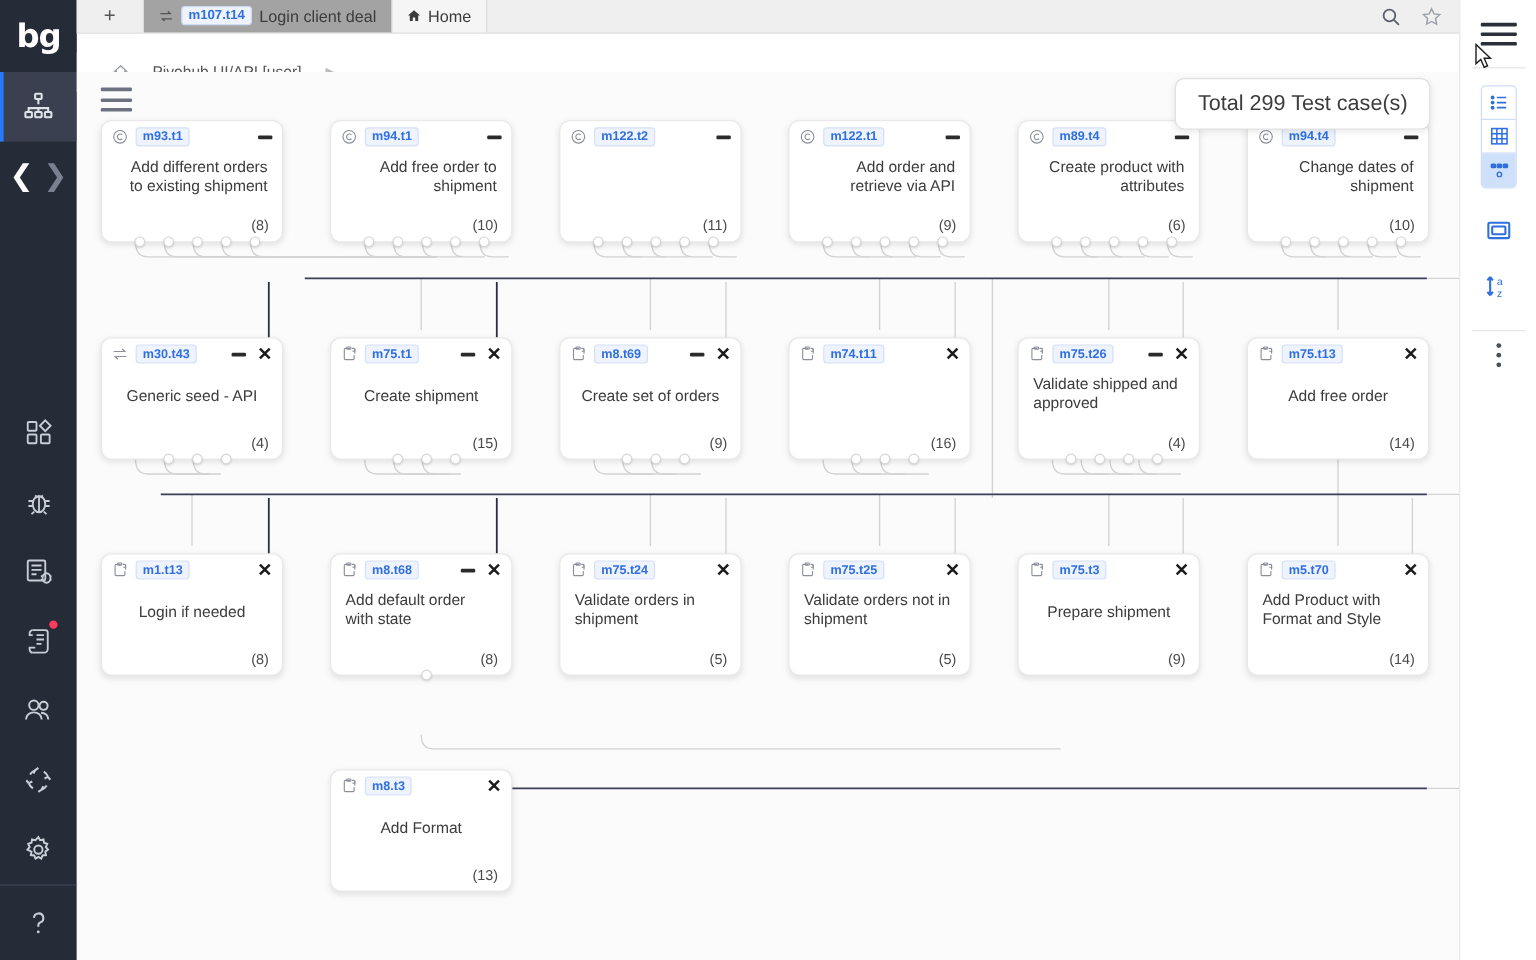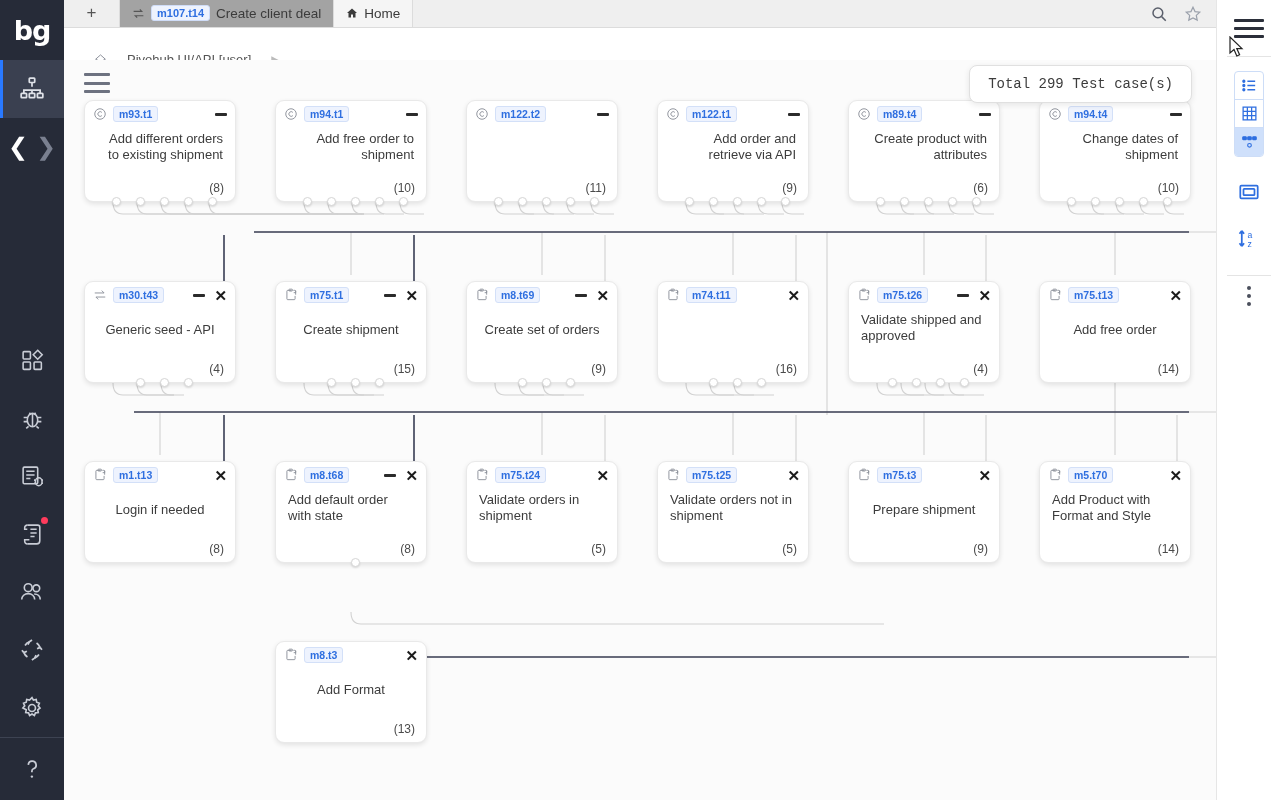--- a/index.html
+++ b/index.html
@@ -71,23 +71,22 @@
   }
   #canvas-menu{
     position:absolute; left:20px; top:13px; width:26px; height:20px;
     display:flex;flex-direction:column;justify-content:space-between;
   }
   #canvas-menu i{display:block;height:3px;background:#6d7280;border-radius:1px;}
   #tooltip-total{
     position:absolute; right:24px; top:5px;
     background:#fff; border:1px solid #e0e0e0; border-radius:8px;
     box-shadow:0 2px 6px rgba(0,0,0,.09);
-    padding:10px 18px; font-size:14px; color:#3c3c3c; white-space:nowrap;
+    padding:10px 18px; font-size:18px; color:#3c3c3c; white-space:nowrap;
     z-index:30;
-    font-family:Liberation Mono, monospace;
   }
   
   .card{
     position:absolute; width:152px; background:#fff;
     border:1px solid #e9e9e9; border-radius:9px;
     box-shadow:0 2px 5px rgba(0,0,0,.10);
     z-index:10;
   }
   .card.r1{ height:102px;text-align:right; }
   .card.r2, .card.r3, .card.r4{ height:102px; }
@@ -228,21 +227,21 @@
 </div>
 
 <div id="topbar">
   <div class="tab plus">+</div>
 
   <div class="tab active">
     <svg width="13" height="13" viewBox="0 0 24 24" fill="none" stroke="#555" stroke-width="2">
       <path d="M3 8h15l-3.5-3.5M21 16H6l3.5 3.5"></path>
     </svg>
     <span class="tab-chip">m107.t14</span>
-    <span>Create client deal</span>
+    <span>Login client deal</span>
   </div>
 
   <div class="tab">
     <svg width="12" height="12" viewBox="0 0 24 24" fill="#3b3b3b">
       <path d="M12 3L2 12h3v9h5v-6h4v6h5v-9h3z"></path>
     </svg>
     <span>Home</span>
   </div>
 
   <div class="topbar-right">

